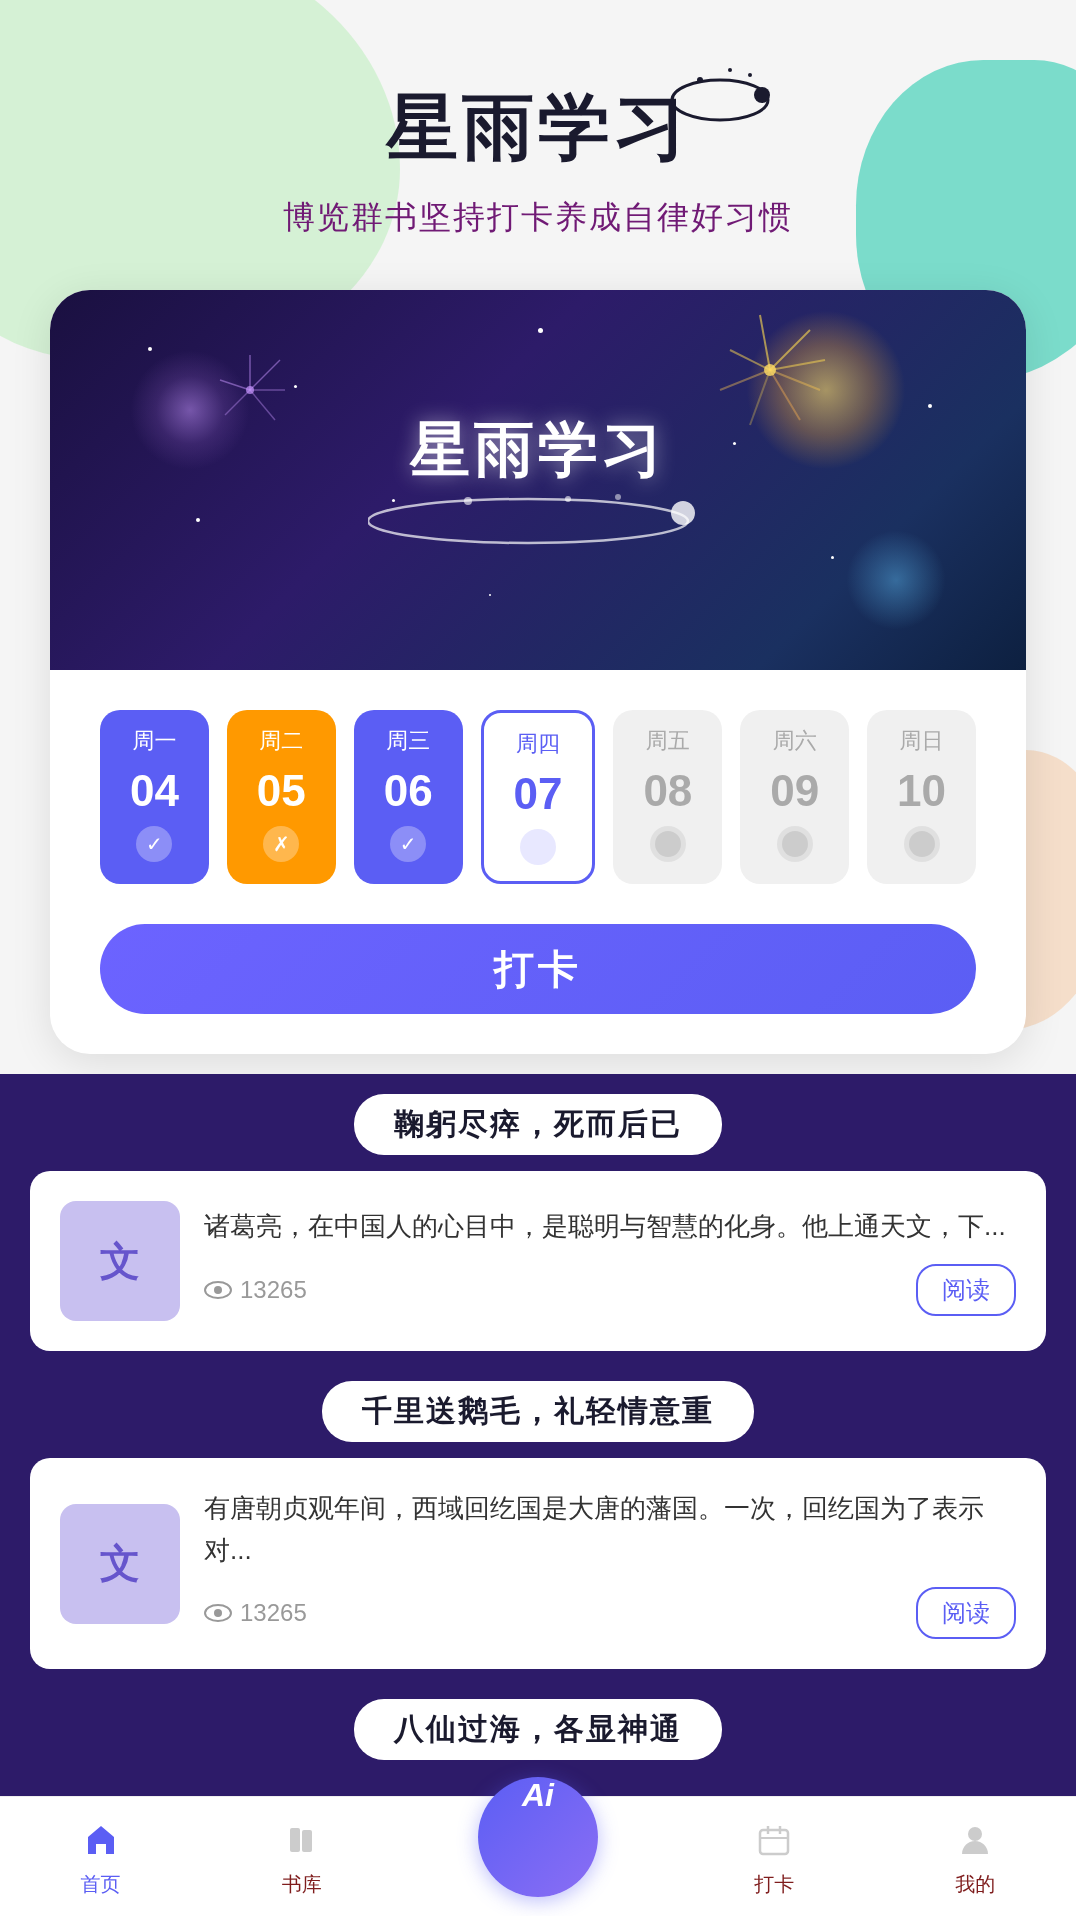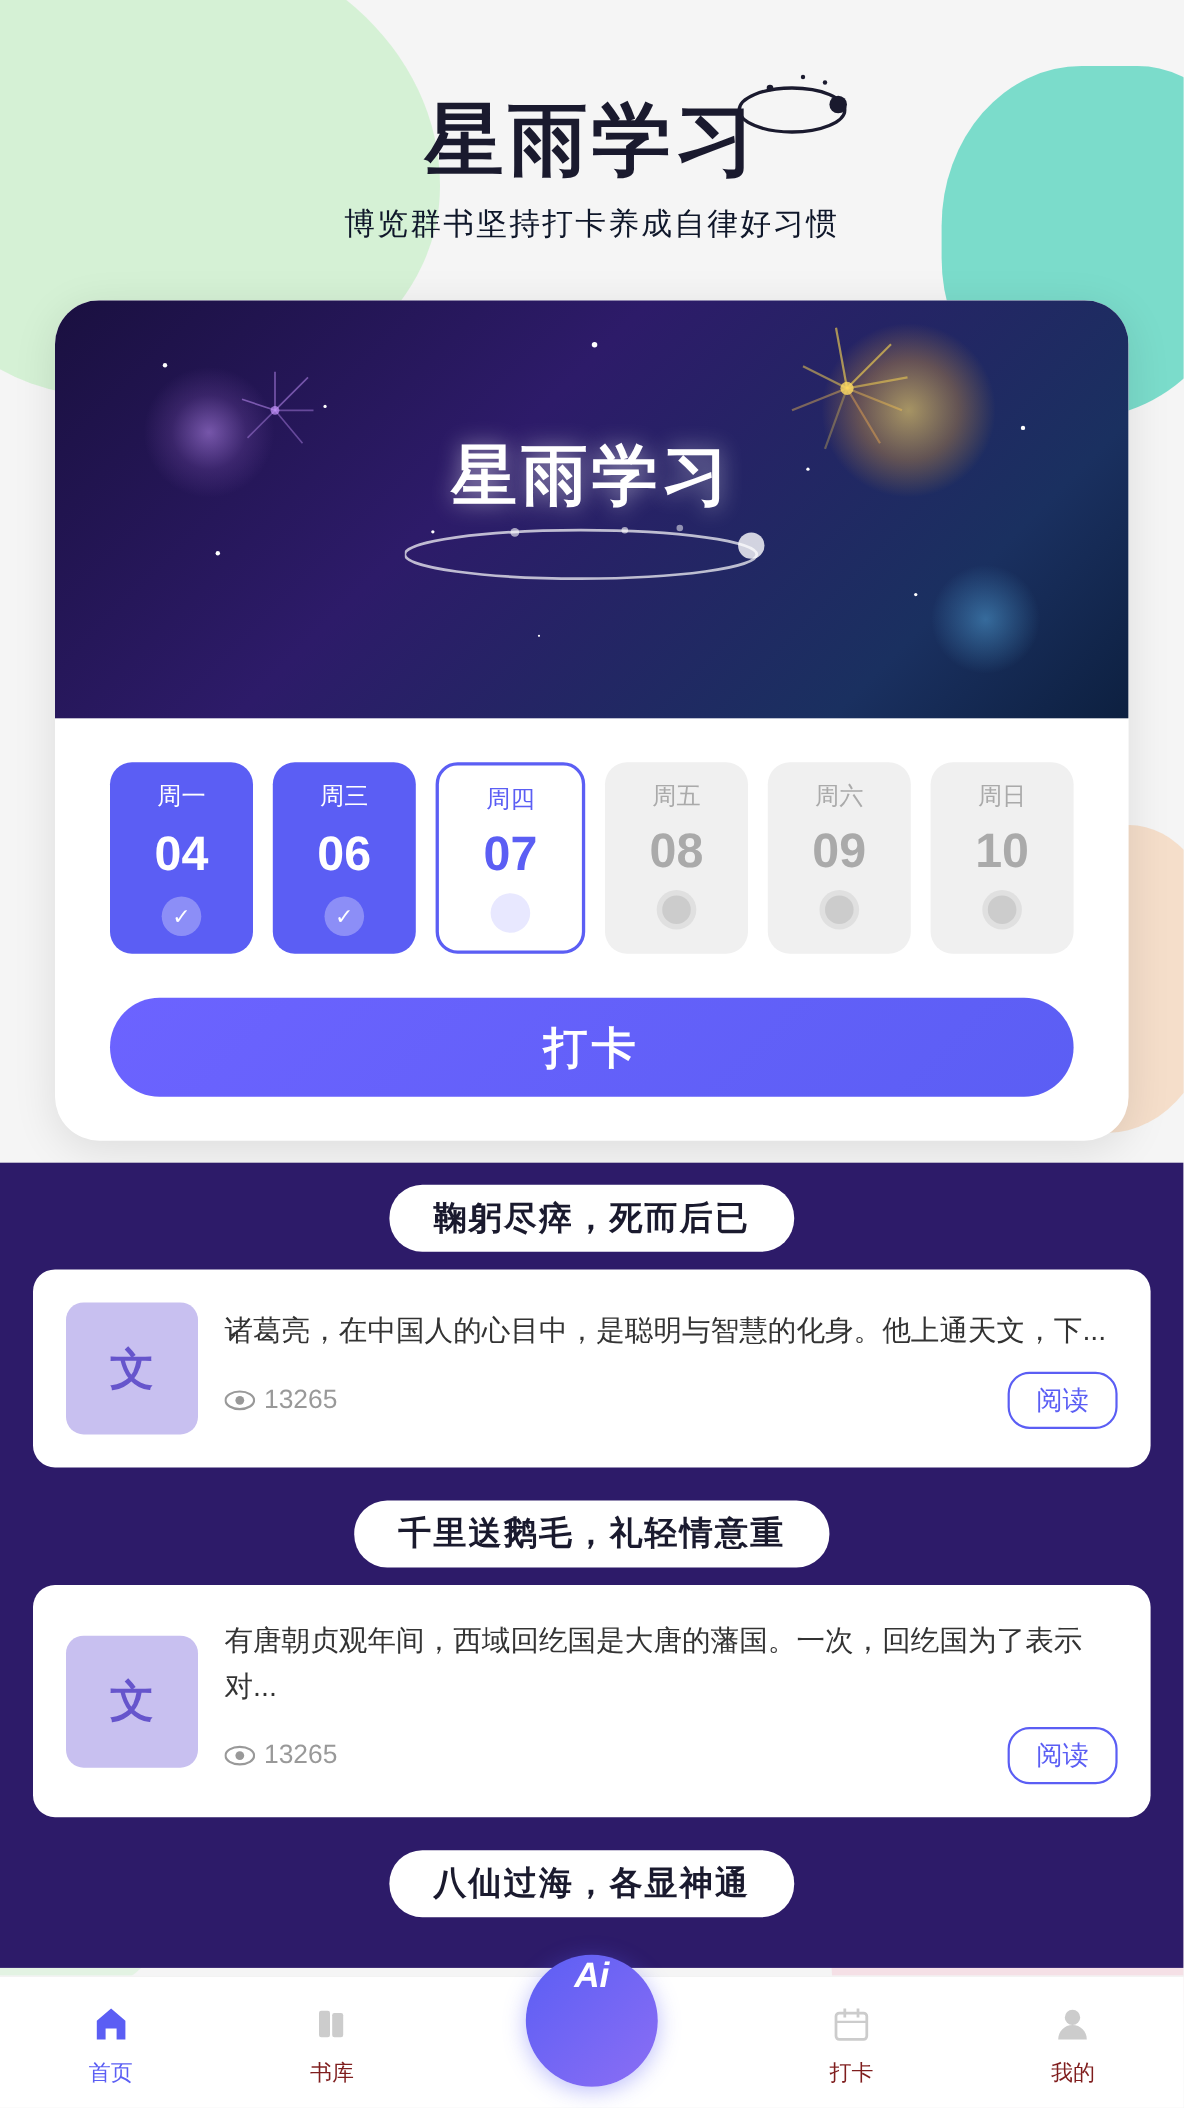--- a/index.html
+++ b/index.html
@@ -93,23 +93,23 @@
       display: inline-block;
     }
 
     .orbit-svg {
       position: absolute;
       top: -20px;
       right: -80px;
     }
 
     .header-subtitle {
-      font-size: 28px;
-      color: #0f172a;
-      margin-top: 9px;
+      font-size: 32px;
+      color: #701a75;
+      margin-top: 20px;
       letter-spacing: 2px;
     }
 
     
     .main-card {
       margin: 20px 50px;
       background: #fff;
       border-radius: 40px;
       overflow: hidden;
       box-shadow: 0 8px 40px rgba(0,0,0,0.1);
@@ -200,21 +200,20 @@
       text-align: center;
       display: flex;
       flex-direction: column;
       align-items: center;
       gap: 10px;
     }
 
     .day-card.completed {
       background: #5b5ef4;
       color: white;
-      justify-content: space-between;
     }
 
     .day-card.missed {
       background: #ff9900;
       color: white;
     }
 
     .day-card.today {
       background: #5b5ef4;
       color: white;
@@ -525,20 +524,25 @@
         </svg>
       </div>
     </div>
 
     <div class="calendar-section">
       <div class="calendar-grid" id="calendar-grid">
       <div class="day-card completed">
     <span class="day-label">周一</span>
     <span class="day-number">04</span>
     <div class="day-status">✓</div>
+  </div>
+          <div class="day-card missed">
+    <span class="day-label">周二</span>
+    <span class="day-number">05</span>
+    <div class="day-status">✗</div>
   </div>
           <div class="day-card completed">
     <span class="day-label">周三</span>
     <span class="day-number">06</span>
     <div class="day-status">✓</div>
   </div>
           <div class="day-card today">
     <span class="day-label">周四</span>
     <span class="day-number">07</span>
     <div class="day-status"></div>

